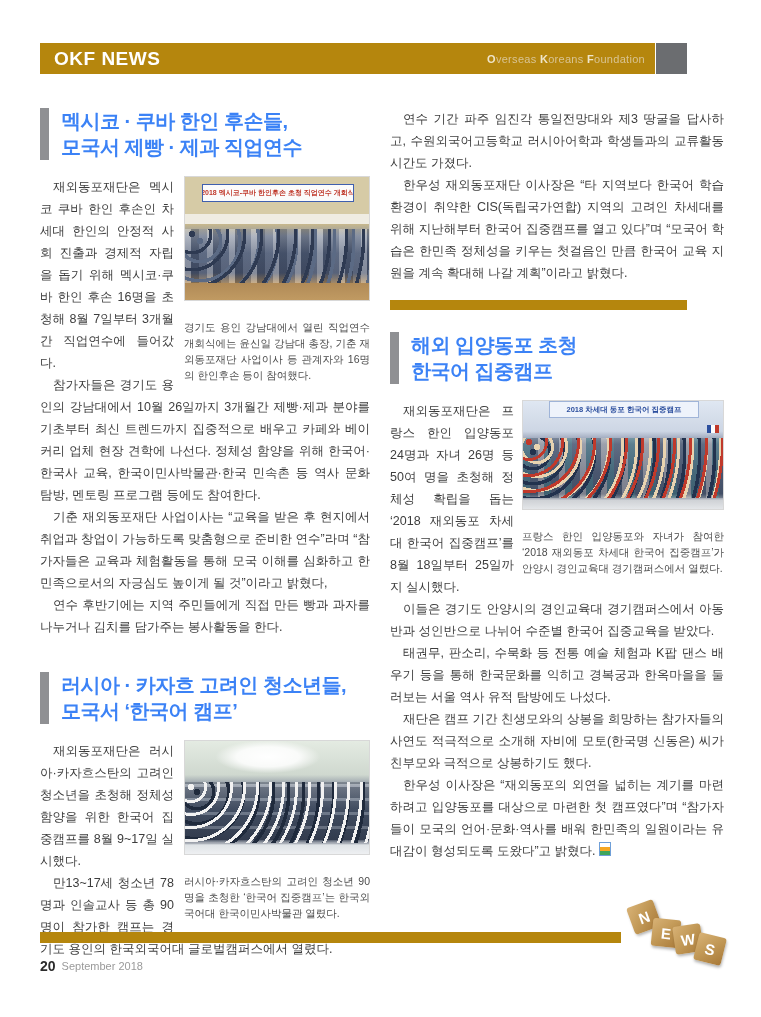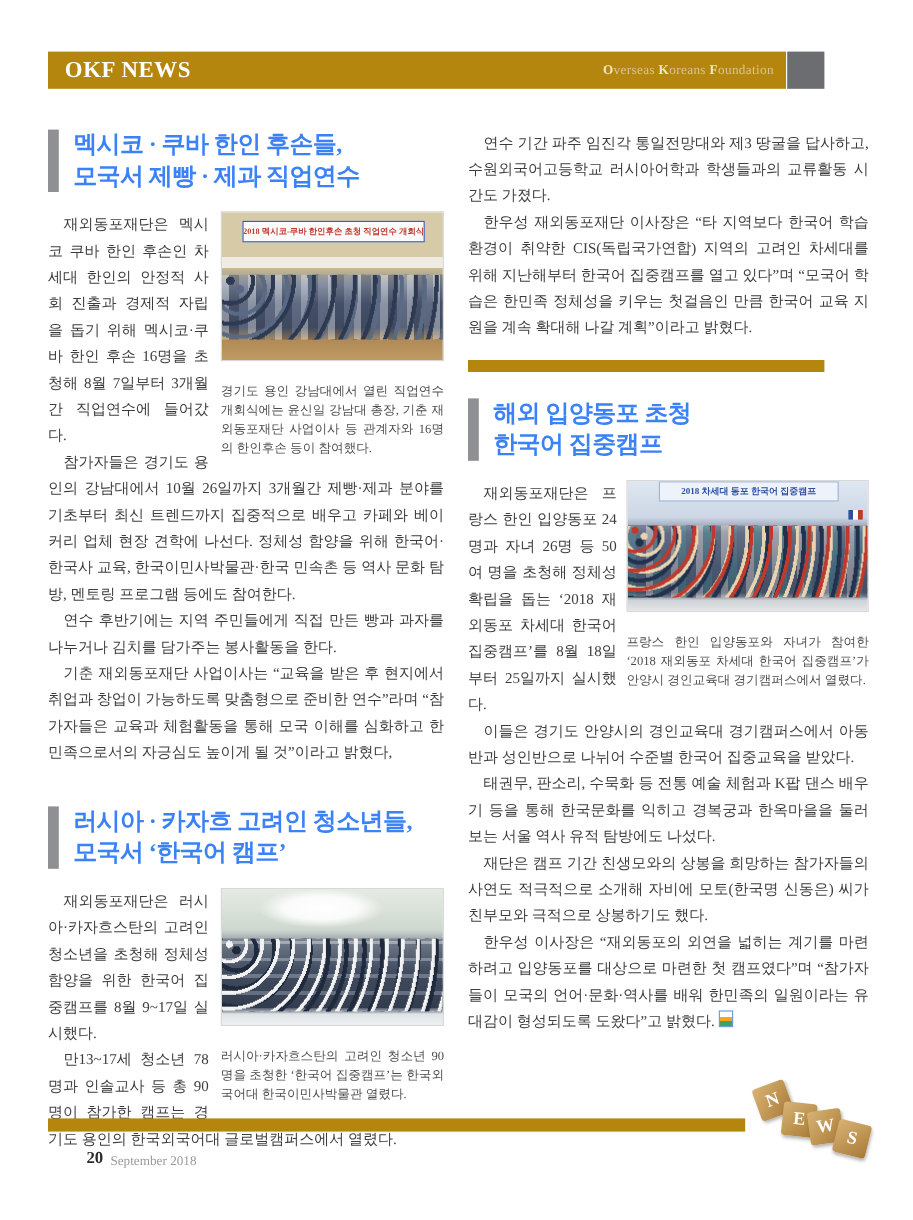--- a/index.html
+++ b/index.html
@@ -1,18 +1,18 @@
 <!DOCTYPE html>
 <html><head>
 <meta charset="utf-8">
 <style>
   html,body { margin:0; padding:0; background:#ffffff; }
   .page {
     position:relative; width:761px; height:1017px; background:#ffffff;
-    font-family:Liberation Serif, serif; overflow:hidden;
+    font-family:Liberation Sans, sans-serif; overflow:hidden;
   }
 
   
   .masthead {
     position:absolute; left:40px; top:43px; width:615px; height:31px;
     background:#b5860d; display:flex; align-items:center;
     justify-content:space-between; padding:0 10px 0 14px; box-sizing:border-box;
   }
   .masthead-title { color:#ffffff; font-size:19px; font-weight:bold; letter-spacing:.5px; }
   .masthead-sub { color:#d9c493; font-size:11px; letter-spacing:.3px; white-space:nowrap; }
@@ -82,21 +82,21 @@
 
   
   .end-mark {
     display:inline-block; width:10px; height:12px; vertical-align:-1px; margin-left:3px;
     border:1px solid #6f9fd8;
     background:linear-gradient(180deg,#ffffff 0 35%,#f5a623 35% 65%,#3fa55b 65% 100%);
   }
 
   
   .footer-rule { position:absolute; left:40px; top:932px; width:581px; height:11px; background:#b5860d; }
-  .pageno { position:absolute; left:40px; top:958px; display:flex; align-items:flex-end; gap:6px;margin-left:32px; }
+  .pageno { position:absolute; left:40px; top:958px; display:flex; align-items:center; gap:6px; }
   .pageno .num { font-size:14px; font-weight:bold; color:#2c2c2c; }
   .pageno .issue { font-size:11px; color:#9a9a9a; }
 
   
   .news-art { position:absolute; left:628px; top:901px; width:100px; height:80px; }
   .die {
     position:absolute; width:28px; height:28px; border-radius:3px;
     background:linear-gradient(135deg,#d8b276 0%,#c39a58 45%,#a87938 100%);
     color:#ffffff; font-weight:bold; font-size:15px;
     display:flex; align-items:center; justify-content:center;
@@ -131,22 +131,22 @@
     <div class="body-text">
       <figure class="news-figure" style="margin:0 0 6px 10px;">
         <div class="photo photo1">
           <div class="crowd c1"></div>
           <div class="photo-banner banner1">2018 멕시코-쿠바 한인후손 초청 직업연수 개회식</div>
         </div>
         <figcaption class="caption">경기도 용인 강남대에서 열린 직업연수 개회식에는 윤신일 강남대 총장, 기춘 재외동포재단 사업이사 등 관계자와 16명의 한인후손 등이 참여했다.</figcaption>
       </figure>
       <p>재외동포재단은 멕시코 쿠바 한인 후손인 차세대 한인의 안정적 사회 진출과 경제적 자립을 돕기 위해 멕시코·쿠바 한인 후손 16명을 초청해 8월 7일부터 3개월간 직업연수에 들어갔다.</p>
       <p>참가자들은 경기도 용인의 강남대에서 10월 26일까지 3개월간 제빵·제과 분야를 기초부터 최신 트렌드까지 집중적으로 배우고 카페와 베이커리 업체 현장 견학에 나선다. 정체성 함양을 위해 한국어·한국사 교육, 한국이민사박물관·한국 민속촌 등 역사 문화 탐방, 멘토링 프로그램 등에도 참여한다.</p>
+      <p>기춘 재외동포재단 사업이사는 “교육을 받은 후 현지에서 취업과 창업이 가능하도록 맞춤형으로 준비한 연수”라며 “참가자들은 교육과 체험활동을 통해 모국 이해를 심화하고 한민족으로서의 자긍심도 높이게 될 것”이라고 밝혔다,</p>
       <p>연수 후반기에는 지역 주민들에게 직접 만든 빵과 과자를 나누거나 김치를 담가주는 봉사활동을 한다.</p>
-      <p>기춘 재외동포재단 사업이사는 “교육을 받은 후 현지에서 취업과 창업이 가능하도록 맞춤형으로 준비한 연수”라며 “참가자들은 교육과 체험활동을 통해 모국 이해를 심화하고 한민족으로서의 자긍심도 높이게 될 것”이라고 밝혔다,</p>
     </div>
 
     <div class="headline second">
       <div class="headline-bar"></div>
       <div class="headline-text">
         <div>러시아 · 카자흐 고려인 청소년들,</div>
         <div>모국서 ‘한국어 캠프’</div>
       </div>
     </div>
 

